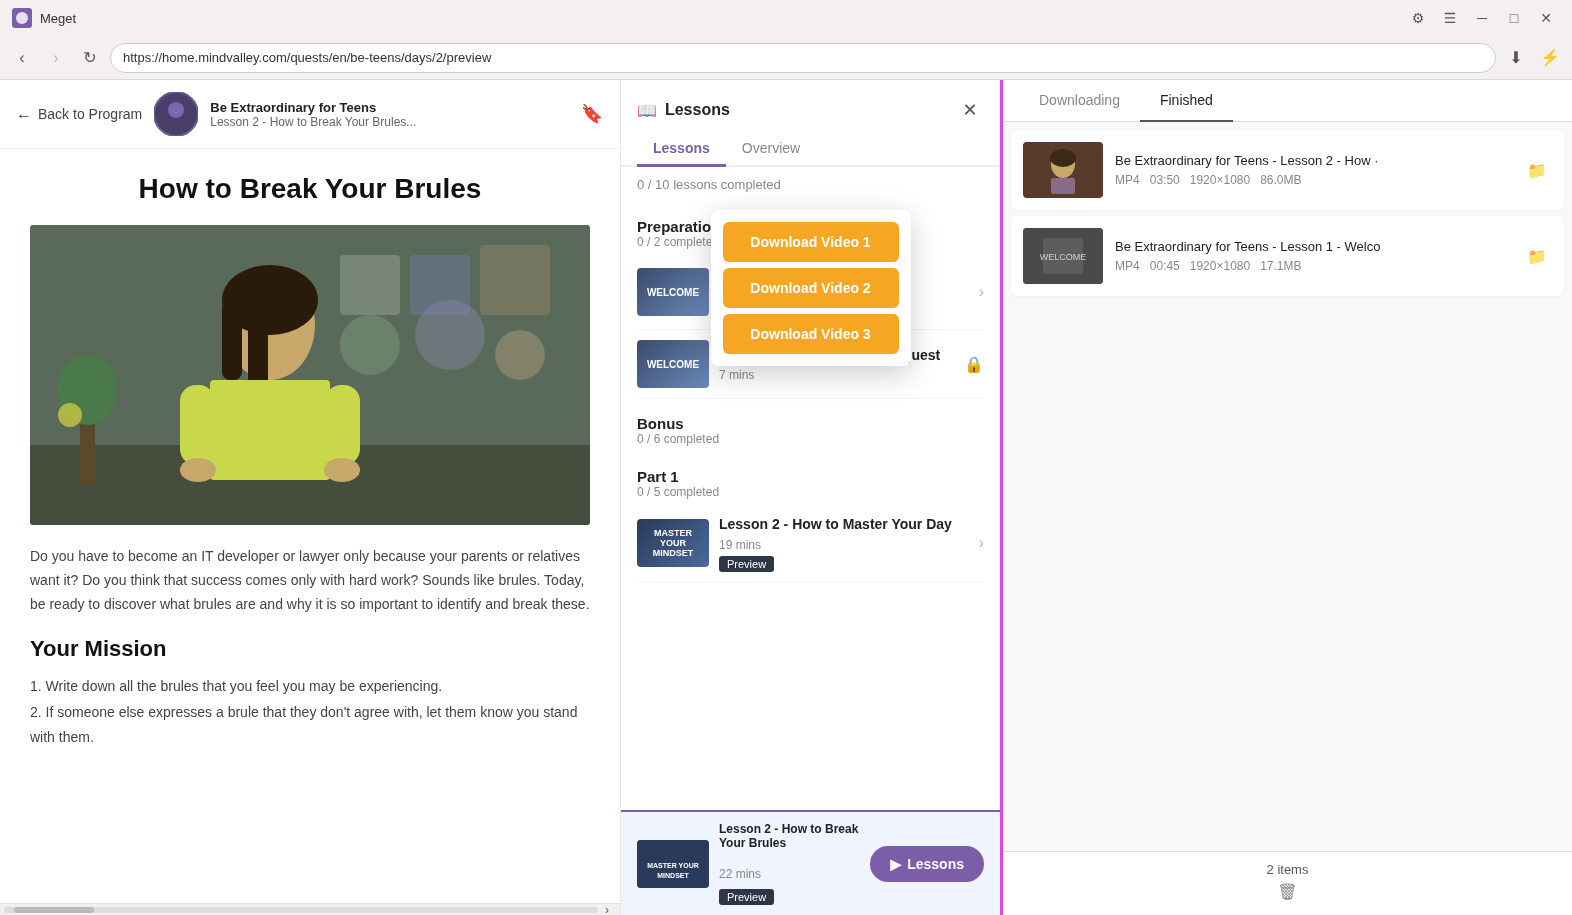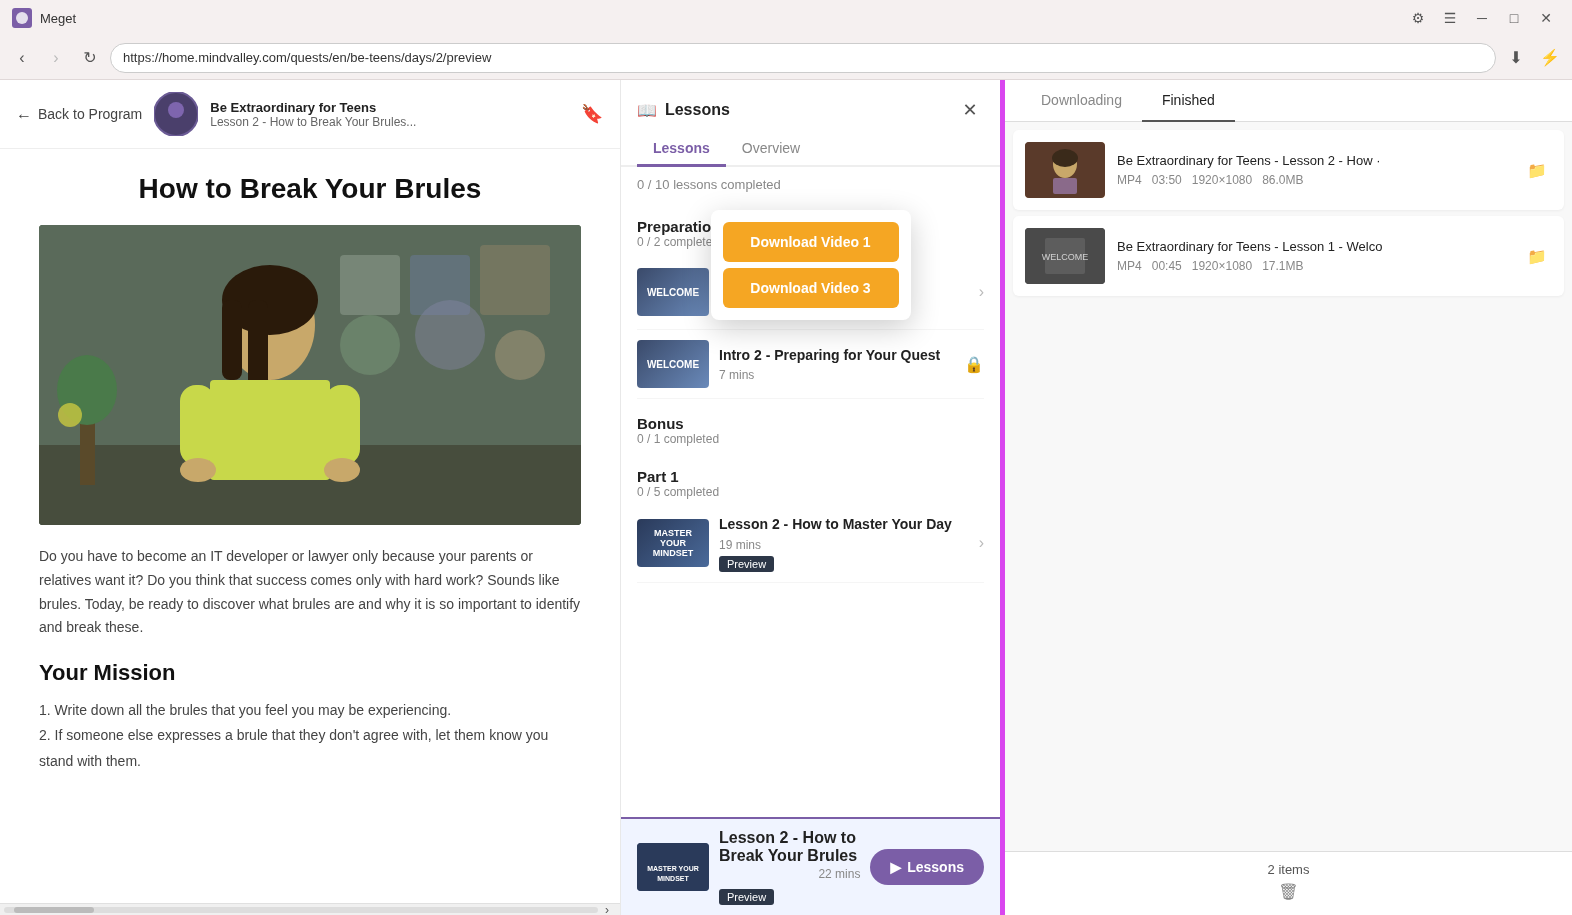--- a/index.html
+++ b/index.html
@@ -66,21 +66,21 @@
     .course-thumb-inner { width: 44px; height: 44px; background: linear-gradient(135deg, #4a3f6b, #8b6fbf); border-radius: 50%; display: flex; align-items: center; justify-content: center; }
     .course-info { flex: 1; }
     .course-title { font-size: 13px; font-weight: 600; color: #222; }
     .course-subtitle { font-size: 12px; color: #666; }
     .bookmark-btn { font-size: 18px; color: #555; cursor: pointer; background: none; border: none; }
 
     
     .webpage-content {
       flex: 1;
       overflow-y: auto;
-      padding: 24px 39px;
+      padding: 24px 30px;
     }
     .lesson-title { font-size: 28px; font-weight: 800; color: #111; margin-bottom: 20px; text-align: center; }
     .video-thumb {
       width: 100%;
       height: 300px;
       background: #2a2a2a;
       border-radius: 4px;
       overflow: hidden;
       margin-bottom: 20px;
       position: relative;
@@ -231,22 +231,22 @@
       gap: 10px;
     }
     .active-lesson-thumb {
       width: 72px;
       height: 48px;
       border-radius: 4px;
       background: linear-gradient(135deg, #3a4a6a, #6a8aba);
       flex-shrink: 0;
     }
     .active-lesson-info { flex: 1; }
-    .active-lesson-name { font-size: 16px; font-weight: 600; color: #222; }
-    .active-lesson-duration { font-size: 12px; color: #888; margin-top: 2px; text-align: right; }
+    .active-lesson-name { font-size: 12px; font-weight: 600; color: #222; }
+    .active-lesson-duration { font-size: 12px; color: #888; margin-top: 17px; }
     .active-badges { display: flex; align-items: center; gap: 8px; margin-top: 4px; }
     .download-main-btn {
       background: #7b5ea7;
       color: white;
       border: none;
       border-radius: 20px;
       padding: 10px 20px;
       font-size: 14px;
       font-weight: 600;
       cursor: pointer;
@@ -255,21 +255,21 @@
       gap: 6px;
       flex-shrink: 0;
     }
 
     
     .download-panel {
       flex: 1;
       background: #f8f8f8;
       display: flex;
       flex-direction: column;
-      border-left: 5px solid #d946ef;
+      border-left: 3px solid #d946ef;
     }
 
     .download-panel-tabs {
       display: flex;
       border-bottom: 1px solid #ddd;
       background: white;
       padding: 0 16px;
     }
     .dl-tab {
       padding: 12px 20px;
@@ -446,20 +446,21 @@
 
     <div class="lessons-tabs">
       <div class="tab-item active">Lessons</div>
       <div class="tab-item">Overview</div>
     </div>
 
     <div class="lessons-progress">0 / 10 lessons completed</div>
 
     <div class="download-dropdown">
       <button class="download-option-btn">Download Video 1</button>
+      <button class="download-option-btn">Download Video 2</button>
       <button class="download-option-btn">Download Video 3</button>
     </div>
 
     <div class="lessons-content">
 
       <div class="section-header">
         <div class="section-name">Preparation</div>
         <div class="section-progress">0 / 2 completed</div>
       </div>
 
@@ -484,21 +485,21 @@
         </div>
         <div class="lesson-info">
           <div class="lesson-name">Intro 2 - Preparing for Your Quest</div>
           <div class="lesson-duration">7 mins</div>
         </div>
         <span class="lesson-lock">🔒</span>
       </div>
 
       <div class="section-header">
         <div class="section-name">Bonus</div>
-        <div class="section-progress">0 / 1 completed</div>
+        <div class="section-progress">0 / 6 completed</div>
       </div>
 
       <div class="section-header">
         <div class="section-name">Part 1</div>
         <div class="section-progress">0 / 5 completed</div>
       </div>
 
       <div class="lesson-item">
         <div class="lesson-thumb">
           <div class="lesson-thumb-inner" style="background: linear-gradient(135deg, #2a3a5a, #4a6a9a); font-size:9px;">

